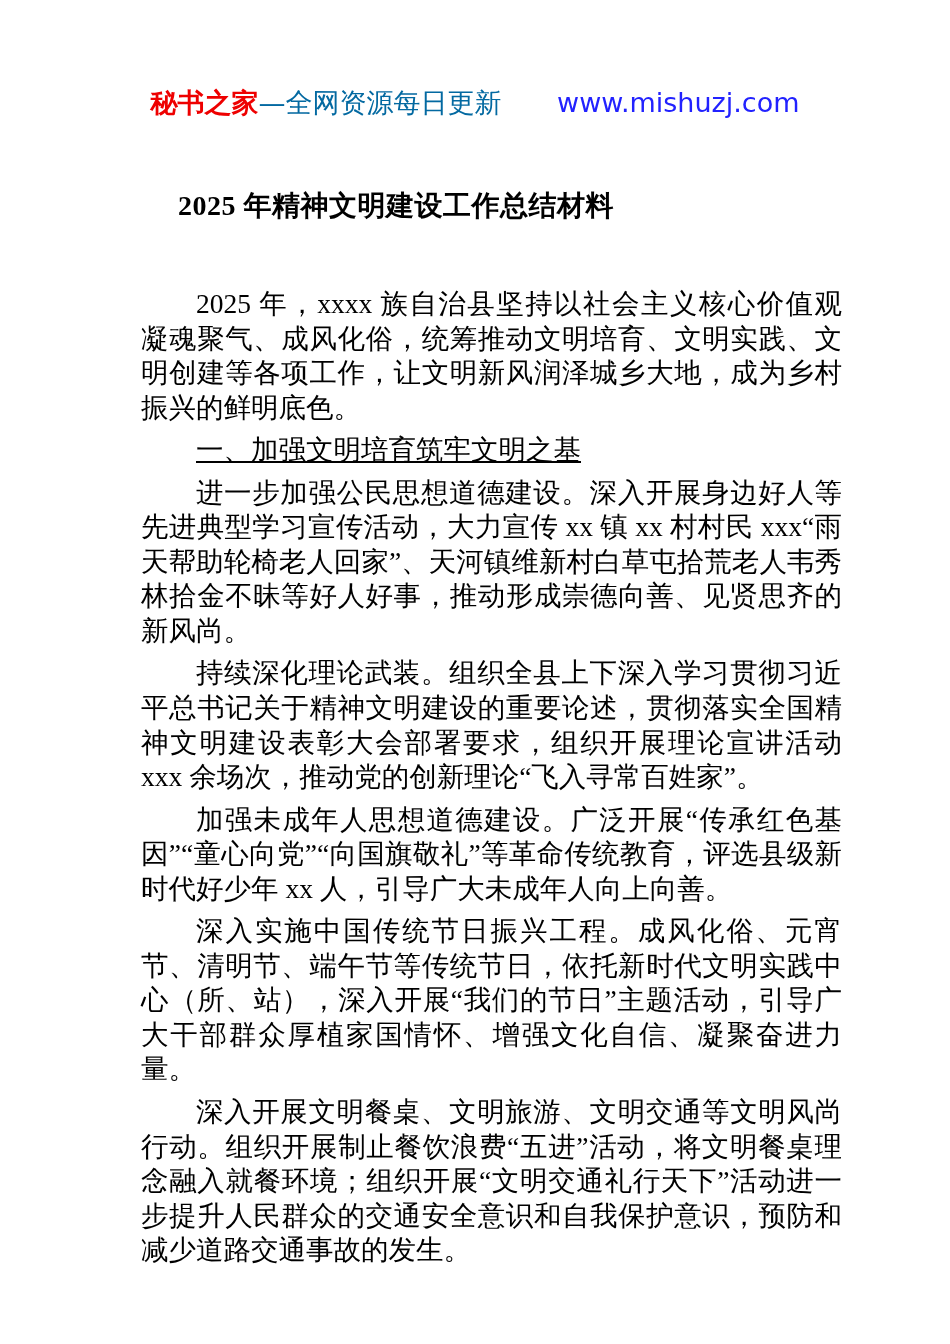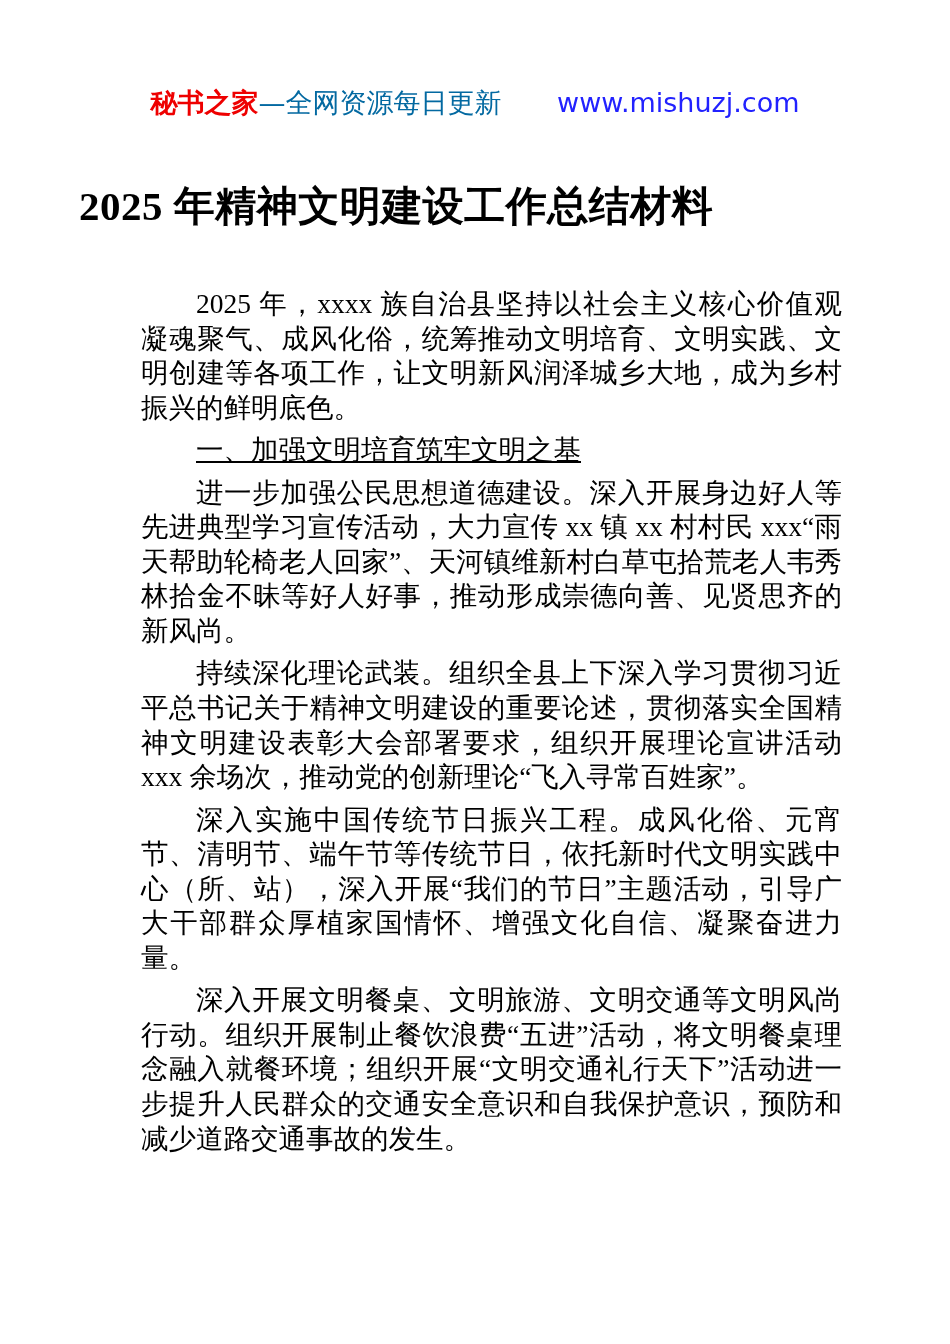--- a/index.html
+++ b/index.html
@@ -34,21 +34,21 @@
     color: #2222ff;
     text-decoration: none;
     margin-left: 47px;
   }
   .doc-title {
     position: absolute;
     top: 182px;
     left: 0;
     width: 792px;
     text-align: center;
-    font-size: 41px;
+    font-size: 28px;
     line-height: 48px;
     font-weight: bold;
     letter-spacing: 0.5px;
   }
   .doc-body {
     position: absolute;
     top: 279px;
     left: 133px;
     width: 717px;
     font-size: 27.5px;
@@ -73,15 +73,16 @@
   <span class="site-name">秘书之家</span><span class="tagline">—全网资源每日更新 </span><a class="url" href="#">www.mishuzj.com</a>
 </div>
 
 <div class="doc-title">2025 年精神文明建设工作总结材料</div>
 
 <div class="doc-body">
   <p class="body">2025 年，xxxx 族自治县坚持以社会主义核心价值观凝魂聚气、成风化俗，统筹推动文明培育、文明实践、文明创建等各项工作，让文明新风润泽城乡大地，成为乡村振兴的鲜明底色。</p>
   <p class="heading">一、加强文明培育筑牢文明之基</p>
   <p class="body">进一步加强公民思想道德建设。深入开展身边好人等先进典型学习宣传活动，大力宣传 xx 镇 xx 村村民 xxx“雨天帮助轮椅老人回家”、天河镇维新村白草屯拾荒老人韦秀林拾金不昧等好人好事，推动形成崇德向善、见贤思齐的新风尚。</p>
   <p class="body">持续深化理论武装。组织全县上下深入学习贯彻习近平总书记关于精神文明建设的重要论述，贯彻落实全国精神文明建设表彰大会部署要求，组织开展理论宣讲活动 xxx 余场次，推动党的创新理论“飞入寻常百姓家”。</p>
+  <p class="body">加强未成年人思想道德建设。广泛开展“传承红色基因”“童心向党”“向国旗敬礼”等革命传统教育，评选县级新时代好少年 xx 人，引导广大未成年人向上向善。</p>
   <p class="body">深入实施中国传统节日振兴工程。成风化俗、元宵节、清明节、端午节等传统节日，依托新时代文明实践中心（所、站），深入开展“我们的节日”主题活动，引导广大干部群众厚植家国情怀、增强文化自信、凝聚奋进力量。</p>
   <p class="body">深入开展文明餐桌、文明旅游、文明交通等文明风尚行动。组织开展制止餐饮浪费“五进”活动，将文明餐桌理念融入就餐环境；组织开展“文明交通礼行天下”活动进一步提升人民群众的交通安全意识和自我保护意识，预防和减少道路交通事故的发生。</p>
 </div>
 
 </body></html>

